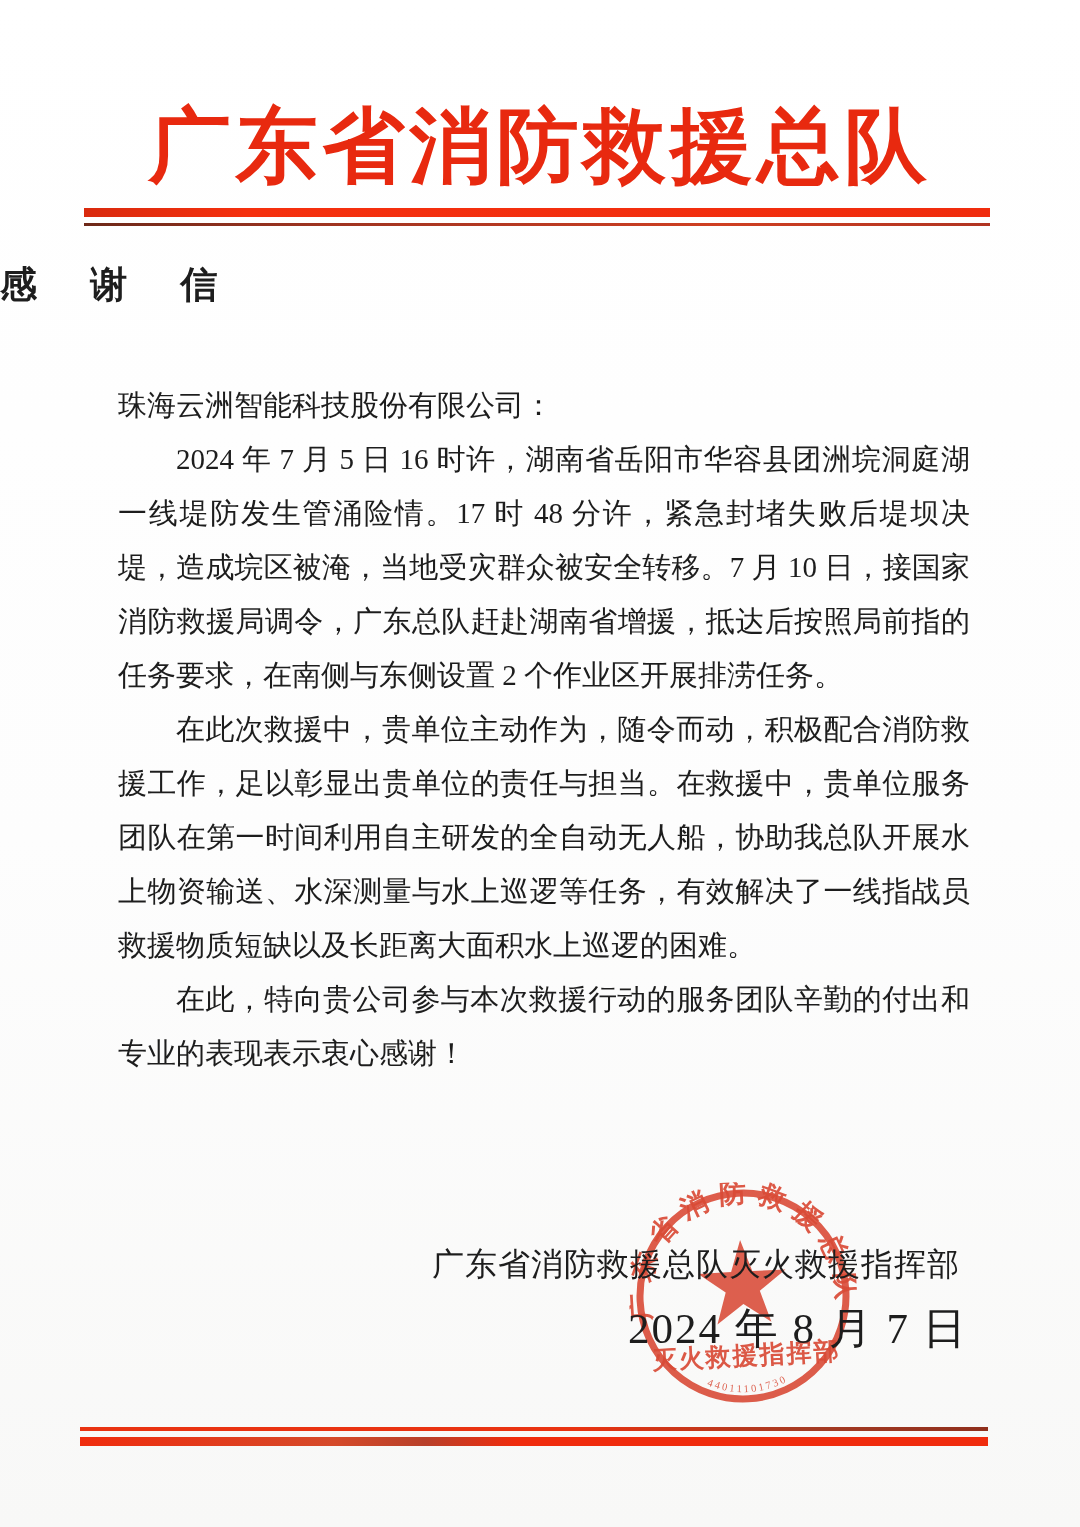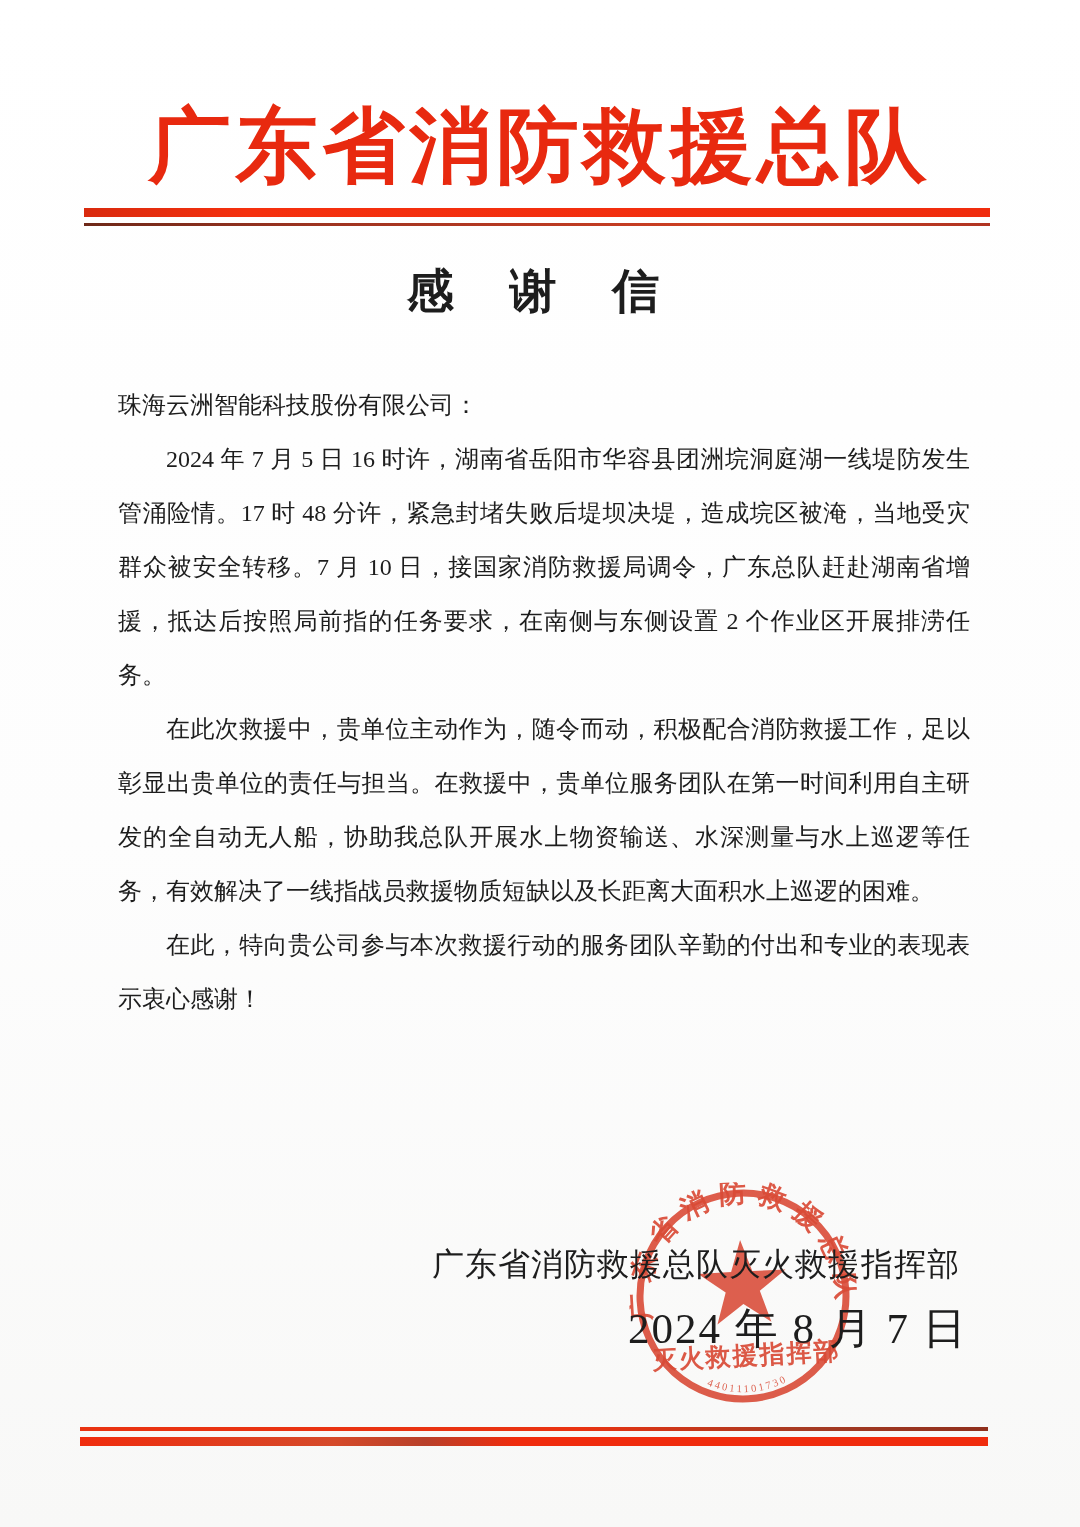--- a/index.html
+++ b/index.html
@@ -30,29 +30,29 @@
     letter-spacing:5px;line-height:1.25;
     white-space:nowrap;
   }
   .rule{position:absolute;left:84px;width:906px;}
   .rule-header-thick{top:208px;height:9px;
     background:linear-gradient(90deg,#d92a0e 0%,#f5300e 18%,var(--rule-red) 100%);}
   .rule-header-thin{top:223px;height:3px;
     background:linear-gradient(90deg,#6d2818 0%,var(--rule-dark) 25%,#cf3f22 70%,#b03422 100%);}
   .letter-title{
     position:absolute;top:260px;left:0;right:0;
-    text-align:center;color:var(--ink);
-    font-size:47px;font-weight:bold;
+    color:var(--ink);
+    font-size:37px;font-weight:bold;
     letter-spacing:14px;word-spacing:16px;
     white-space:nowrap;
   }
   .body-text{
     position:absolute;top:378px;left:118px;width:852px;
     color:var(--ink);
-    font-size:24px;line-height:54px;
+    font-size:29px;line-height:54px;
     text-align:justify;
   }
   .recipient{text-indent:0;}
   .body-text p.para{text-indent:2em;}
   .signature{
     position:absolute;top:1243px;right:120px;
     color:var(--ink);font-size:32px;letter-spacing:1px;
     white-space:nowrap;z-index:3;
   }
   .date-line{

